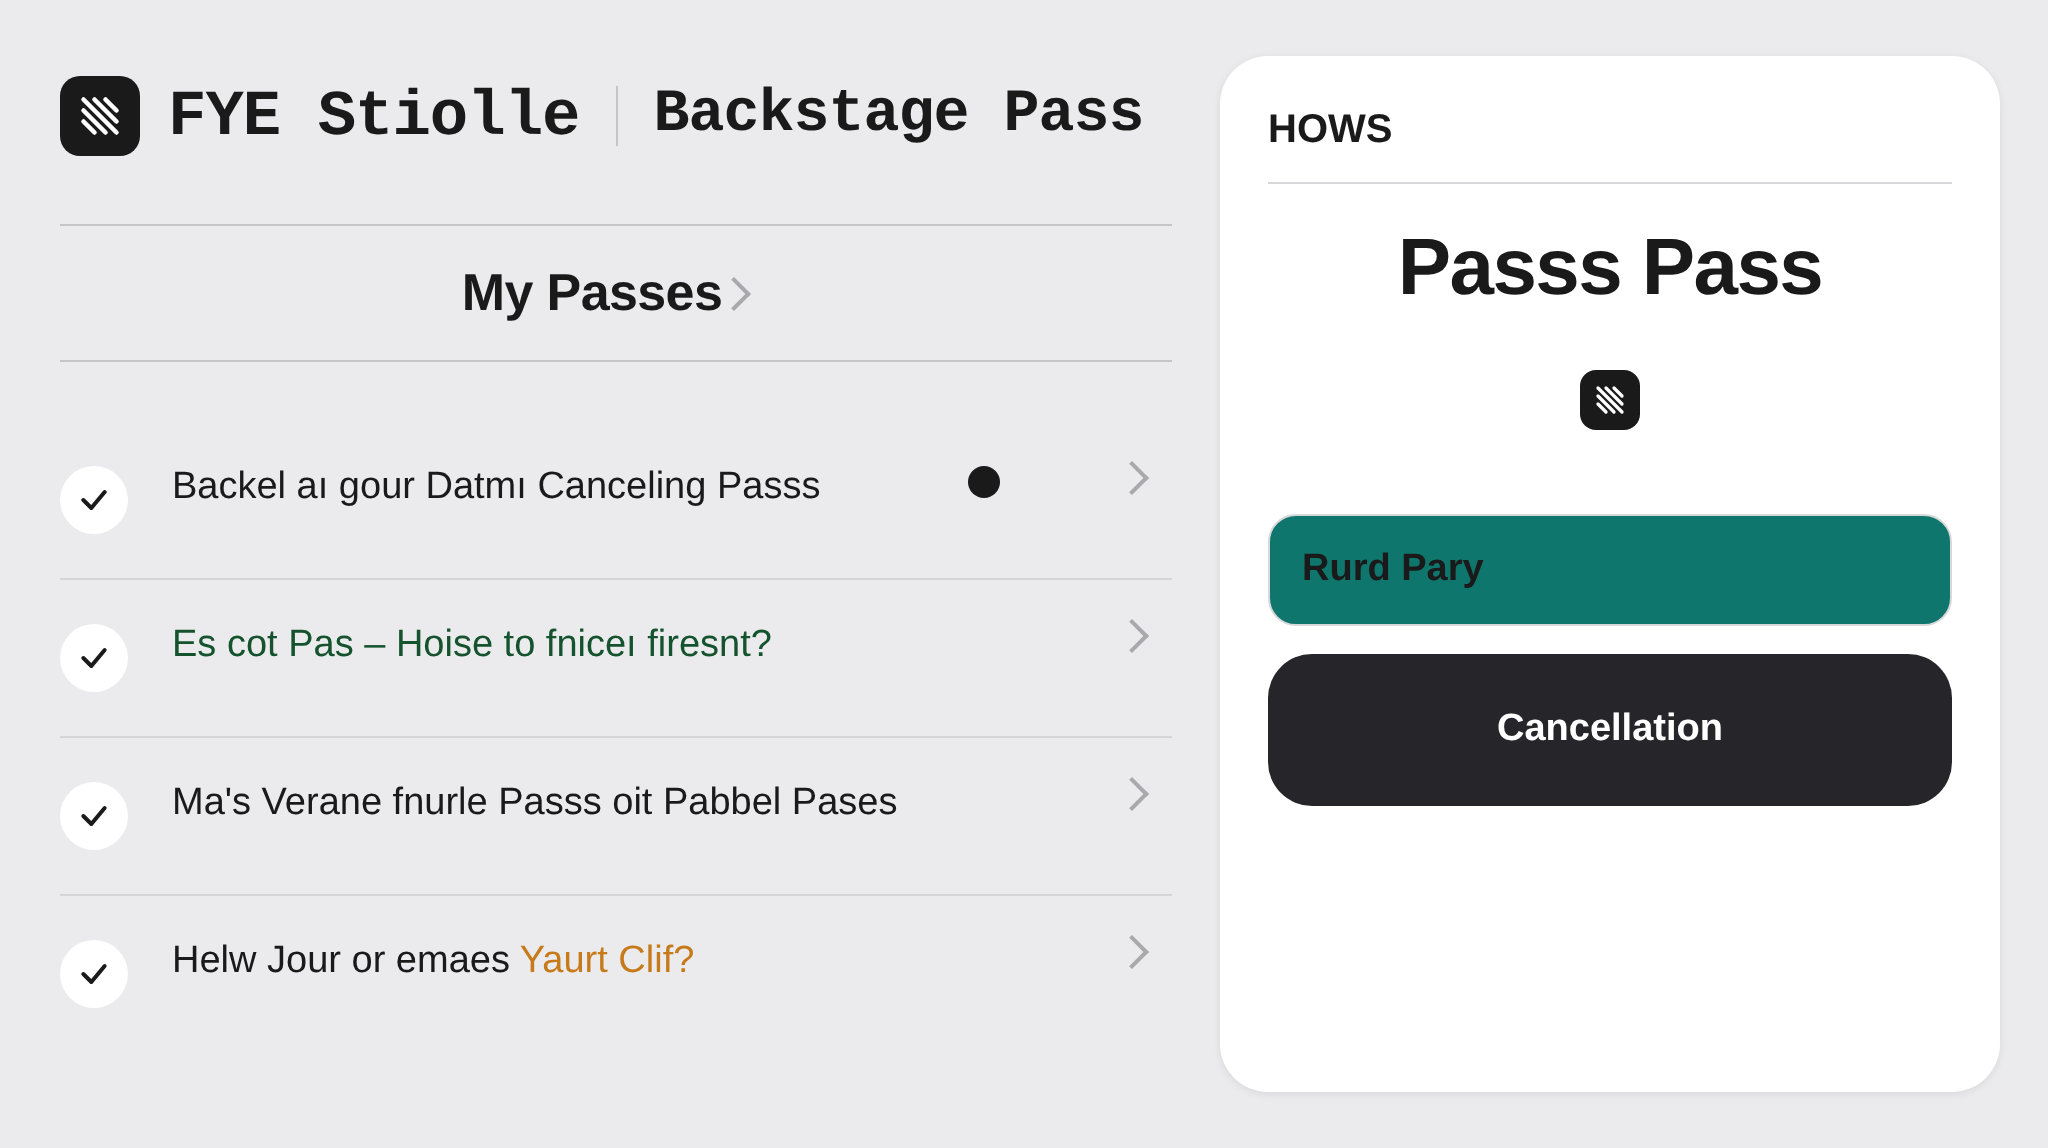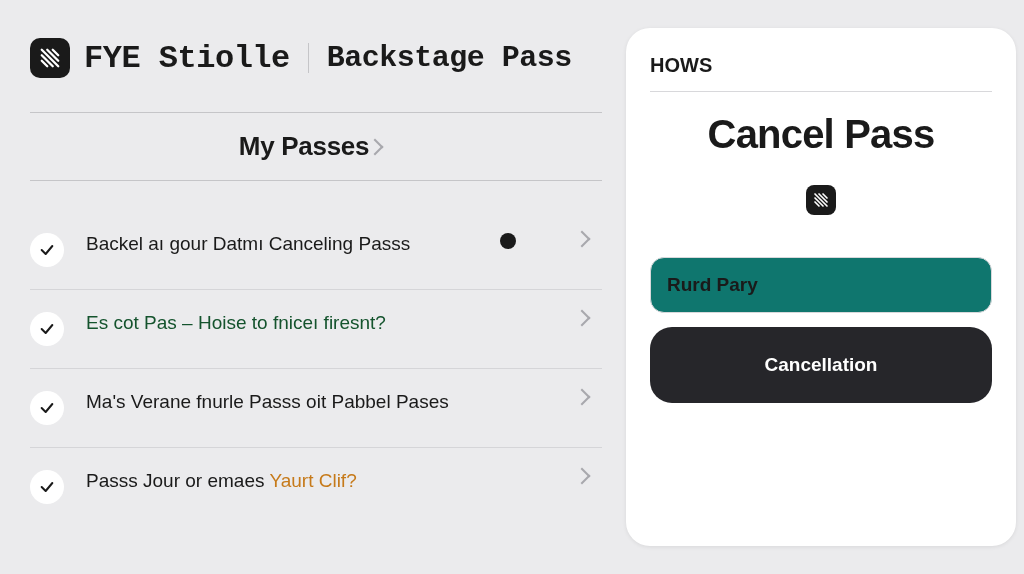--- a/index.html
+++ b/index.html
@@ -104,21 +104,21 @@
     .row-text .inner-accent { color: #c67a1a; }
     .dot {
       width: 16px;
       height: 16px;
       background: #1a1a1a;
       border-radius: 50%;
       margin-right: 60px;
     }
     .right-panel {
       width: 390px;
-      margin: 28px 8px 28px 24px;
+      margin: 28px 24px 28px 24px;
       background: #fff;
       border-radius: 24px;
       box-shadow: 0 1px 4px rgba(0,0,0,0.08);
       padding: 26px 24px;
       display: flex;
       flex-direction: column;
     }
     .panel-header {
       font-size: 20px;
       font-weight: 700;
@@ -235,31 +235,31 @@
       <div class="chevron"></div>
     </div>
 
     <div class="list-row" style="border-bottom:none">
       <div class="check-circle">
         <svg viewBox="0 0 24 24">
             <path d="M4 12 L10 18 L20 6" stroke="#1a1a1a" stroke-width="3" fill="none" stroke-linecap="round" stroke-linejoin="round"></path>
           </svg>
       </div>
       <div class="row-text">
-        <span>Passs Jour or emaes </span><span class="inner-accent">Yaurt Clif?</span>
+        <span>Helw Jour or emaes </span><span class="inner-accent">Yaurt Clif?</span>
       </div>
       <div class="chevron"></div>
     </div>
 
   </div>
 </div>
 
 <div class="right-panel">
   <div class="panel-header">HOWS</div>
-  <div class="big-title">Cancel Pass</div>
+  <div class="big-title">Passs Pass</div>
   <div class="icon-small">
     <svg viewBox="0 0 24 24">
         <path d="M3 3 L21 21 M3 9 L15 21 M9 3 L21 15 M3 15 L9 21 M15 3 L21 9" stroke="#fff" stroke-width="2.5" stroke-linecap="round" fill="none"></path>
       </svg>
   </div>
   <button class="btn-outline">Rurd Pary</button>
   <button class="btn-dark">Cancellation</button>
 </div>
 
 </body></html>

